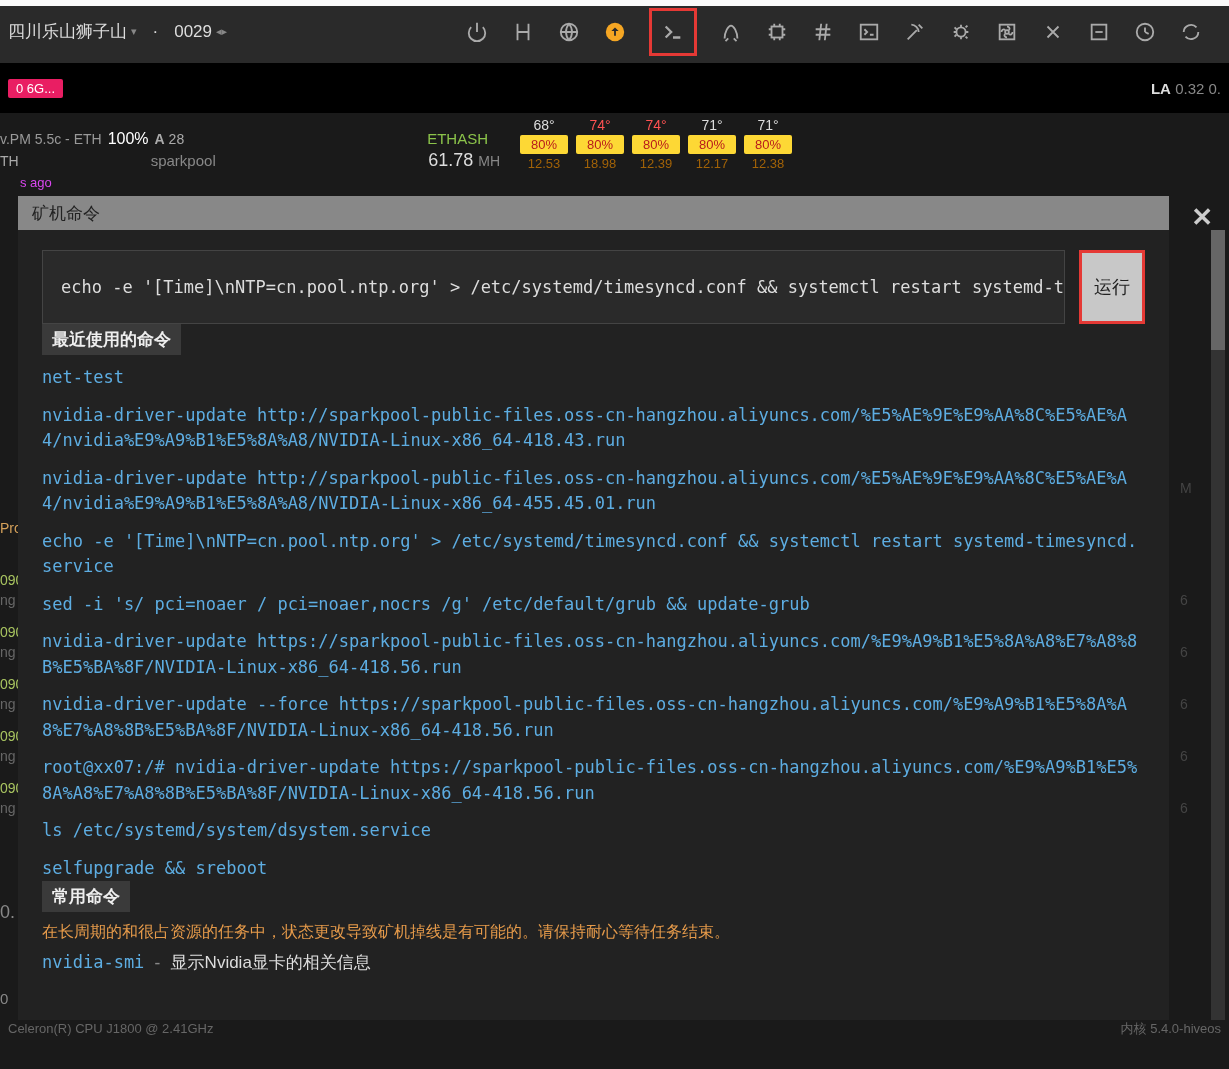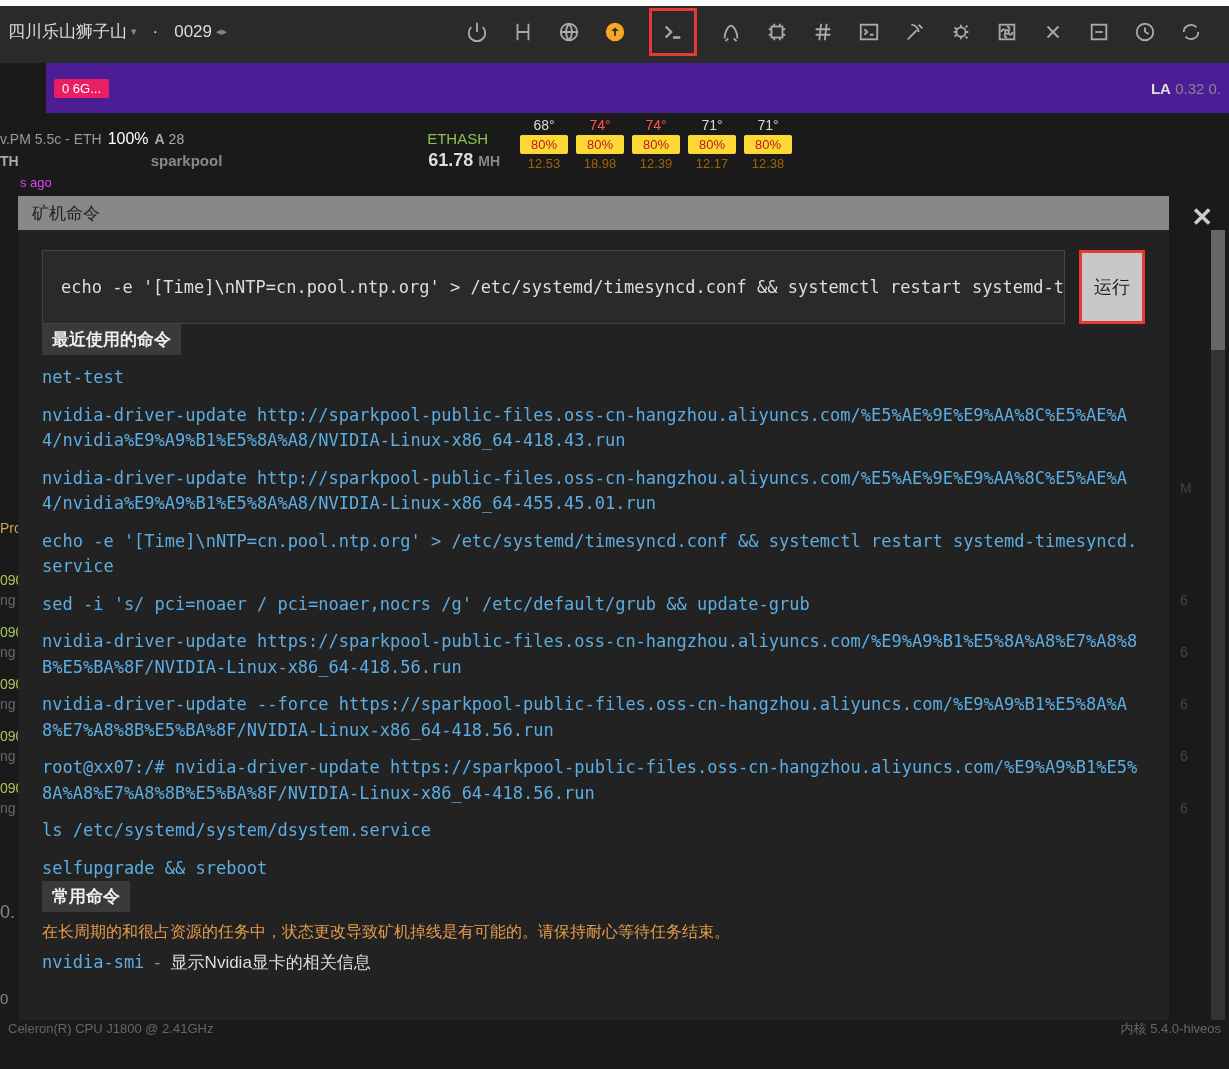--- a/index.html
+++ b/index.html
@@ -7,32 +7,32 @@
 .topbar { height:63px; background:#2a2a2a; display:flex; align-items:center; padding:0 8px; position:relative; }
 .topbar-white { position:absolute; top:0; left:0; right:0; height:6px; background:#fafafa; }
 .loc-wrap { display:flex; align-items:center; gap:16px; color:#ddd; font-size:17px; }
 .loc-sel { display:flex; align-items:center; gap:4px; cursor:pointer; }
 .caret { color:#888; font-size:11px; }
 .icons { margin-left:auto; display:flex; align-items:center; gap:22px; padding-right:18px; }
 .icon-btn { width:24px; height:24px; display:flex; align-items:center; justify-content:center; color:#aaa; cursor:pointer; }
 .icon-btn.hl { border:3px solid #e53935; width:48px; height:48px; }
 .icon-btn.active svg { color:#f5a623; }
 .icon-btn svg { width:22px; height:22px; }
-.subbar { height:50px; background:#4c1d95; display:flex; align-items:center; padding:0 8px;margin-left:46px; }
+.subbar { height:50px; background:#000000; display:flex; align-items:center; padding:0 8px; }
 .badge-pink { background:#e91e63; color:#fff; padding:2px 8px; font-size:13px; border-radius:2px; display:inline-flex; align-items:center; }
 .la-txt { margin-left:auto; color:#888; font-size:15px; }
 .la-txt b { color:#ddd; font-weight:bold; }
 .stats-row { background:#1a1a1a; padding:4px 0 4px 0; display:flex; align-items:flex-end; gap:8px; font-size:14px; color:#aaa; }
 .miner-info { display:flex; flex-direction:column; gap:2px; }
 .miner-line1 { display:flex; align-items:baseline; gap:6px; }
 .miner-name { color:#999; font-size:14px; }
 .pct { color:#fff; font-size:16px; }
 .acount { color:#aaa; }
 .algo { color:#8bc34a; font-size:15px; margin-left:auto; margin-right:12px; }
-.miner-line2 { display:flex; align-items:baseline; gap:12px;font-weight:bold; }
+.miner-line2 { display:flex; align-items:baseline; gap:12px; }
 .mh { color:#ddd; font-size:18px; }
 .mh .unit { color:#888; font-size:14px; }
 .pool { color:#888; font-size:15px; }
 .gpu-grid { display:flex; gap:4px; margin-left:10px; }
 .gpu-col { display:flex; flex-direction:column; align-items:center; gap:2px; min-width:52px; }
 .temp { color:#ddd; font-size:14px; }
 .temp.warn { color:#ff5252; }
 .fan { background:#fdd835; color:#b91c1c; font-size:13px; padding:2px 8px; border-radius:2px; width:48px; text-align:center; }
 .hr { color:#a16207; font-size:13px; }
 .bg-text { position:absolute; color:#444; font-size:14px; }

